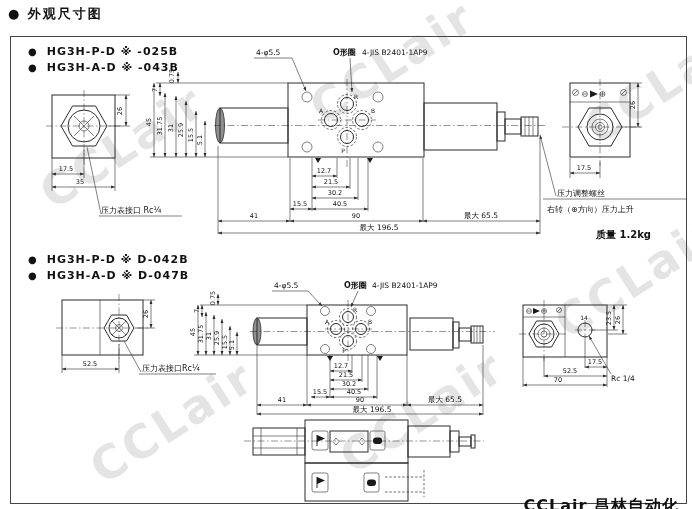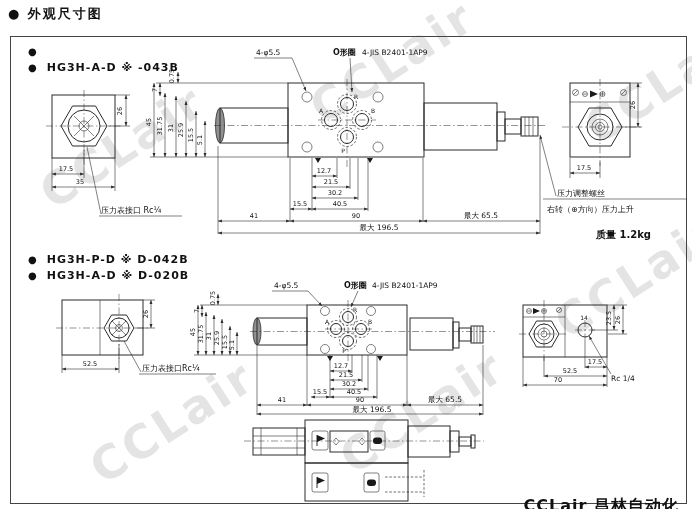--- a/index.html
+++ b/index.html
@@ -40,35 +40,36 @@
   <span class="wm" style="left:30px;top:120px;">CCLair</span>
   <span class="wm" style="left:300px;top:35px;">CCLair</span>
   <span class="wm" style="left:575px;top:55px;">CCLair</span>
   <span class="wm" style="left:80px;top:395px;">CCLair</span>
   <span class="wm" style="left:330px;top:385px;">CCLair</span>
   <span class="wm" style="left:545px;top:250px;">CCLair</span>
 
   <div class="models m1">
     <div class="model-row">
       <span class="bullet">●</span>
+      <span>HG3H-P-D ※ -025B</span>
     </div>
     <div class="model-row">
       <span class="bullet">●</span>
       <span>HG3H-A-D ※ -043B</span>
     </div>
   </div>
 
   <div class="models m2">
     <div class="model-row">
       <span class="bullet">●</span>
       <span>HG3H-P-D ※ D-042B</span>
     </div>
     <div class="model-row">
       <span class="bullet">●</span>
-      <span>HG3H-A-D ※ D-020B</span>
+      <span>HG3H-A-D ※ D-047B</span>
     </div>
   </div>
 
   <svg class="draw" width="692" height="509" viewBox="0 0 692 509">
     <defs>
       <marker id="arw" viewBox="0 0 8 8" refX="8" refY="4" markerWidth="6.5" markerHeight="6.5" orient="auto-start-reverse">
         <path d="M0,1 L8,4 L0,7 z" fill="#2b2b2b"></path>
       </marker>
     </defs>
 

